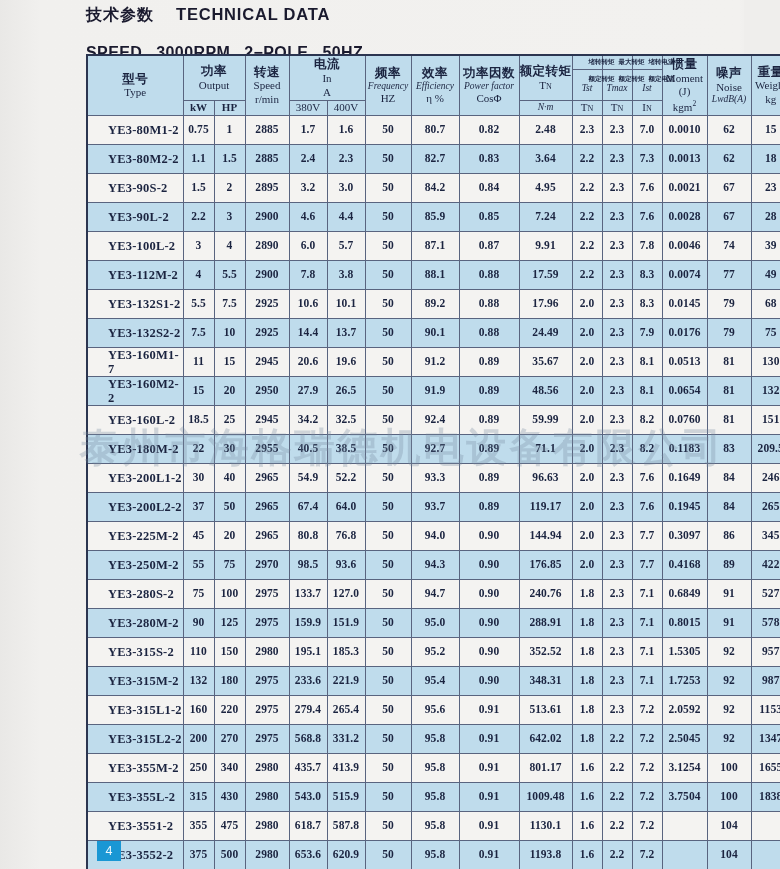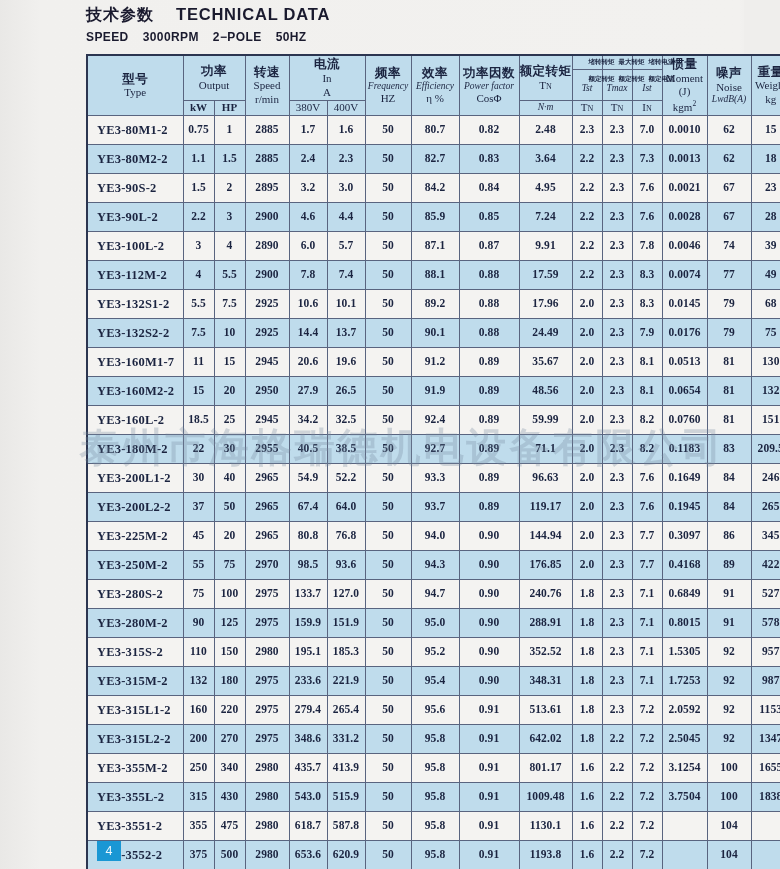--- a/index.html
+++ b/index.html
@@ -40,25 +40,25 @@
     font-size: 16px;
     letter-spacing: 1px;
   }
   .title-line1 .en {
     margin-left: 22px;
     letter-spacing: 0.8px;
   }
   .title-line2 {
     font-family: "Liberation Sans", sans-serif;
     font-weight: bold;
-    font-size: 12px;
+    font-size: 16px;
     letter-spacing: 0.4px;
     white-space: nowrap;
     line-height: 19px;
-    margin-top: 3px;
+    margin-top: 18px;
   }
   .title-line2 span { margin-right: 14px; }
 
   
   .table-wrap {
     position: absolute;
     left: 86px;
     top: 54px;
     width: 648px;
   }
@@ -128,21 +128,21 @@
     height: 28px;
     font-size: 12.5px;
     font-family: "Liberation Serif", serif;
     font-weight: bold;
     letter-spacing: 0.1px;
   }
   tbody tr.odd td  { background: #f4f3f1; }
   tbody tr.even td { background: #bfdcec; }
   tbody td.type {
     text-align: left;
-    padding-left: 9px;
+    padding-left: 20px;
     font-size: 12.5px;
     letter-spacing: 0.2px;
   }
 
   
   .watermark {
     position: absolute;
     left: 12px;
     top: 415px;
     width: 780px;
@@ -408,21 +408,21 @@
             <td>0.0046</td>
             <td>74</td>
             <td>39</td>
           </tr>
           <tr class="even">
             <td class="type">YE3-112M-2</td>
             <td>4</td>
             <td>5.5</td>
             <td>2900</td>
             <td>7.8</td>
-            <td>7.4</td>
+            <td>3.8</td>
             <td>50</td>
             <td>88.1</td>
             <td>0.88</td>
             <td>17.59</td>
             <td>2.2</td>
             <td>2.3</td>
             <td>8.3</td>
             <td>0.0074</td>
             <td>77</td>
             <td>49</td>
@@ -695,21 +695,21 @@
             <td>7.2</td>
             <td>2.0592</td>
             <td>92</td>
             <td>1153</td>
           </tr>
           <tr class="even">
             <td class="type">YE3-315L2-2</td>
             <td>200</td>
             <td>270</td>
             <td>2975</td>
-            <td>348.6</td>
+            <td>568.8</td>
             <td>331.2</td>
             <td>50</td>
             <td>95.8</td>
             <td>0.91</td>
             <td>642.02</td>
             <td>1.8</td>
             <td>2.2</td>
             <td>7.2</td>
             <td>2.5045</td>
             <td>92</td>

